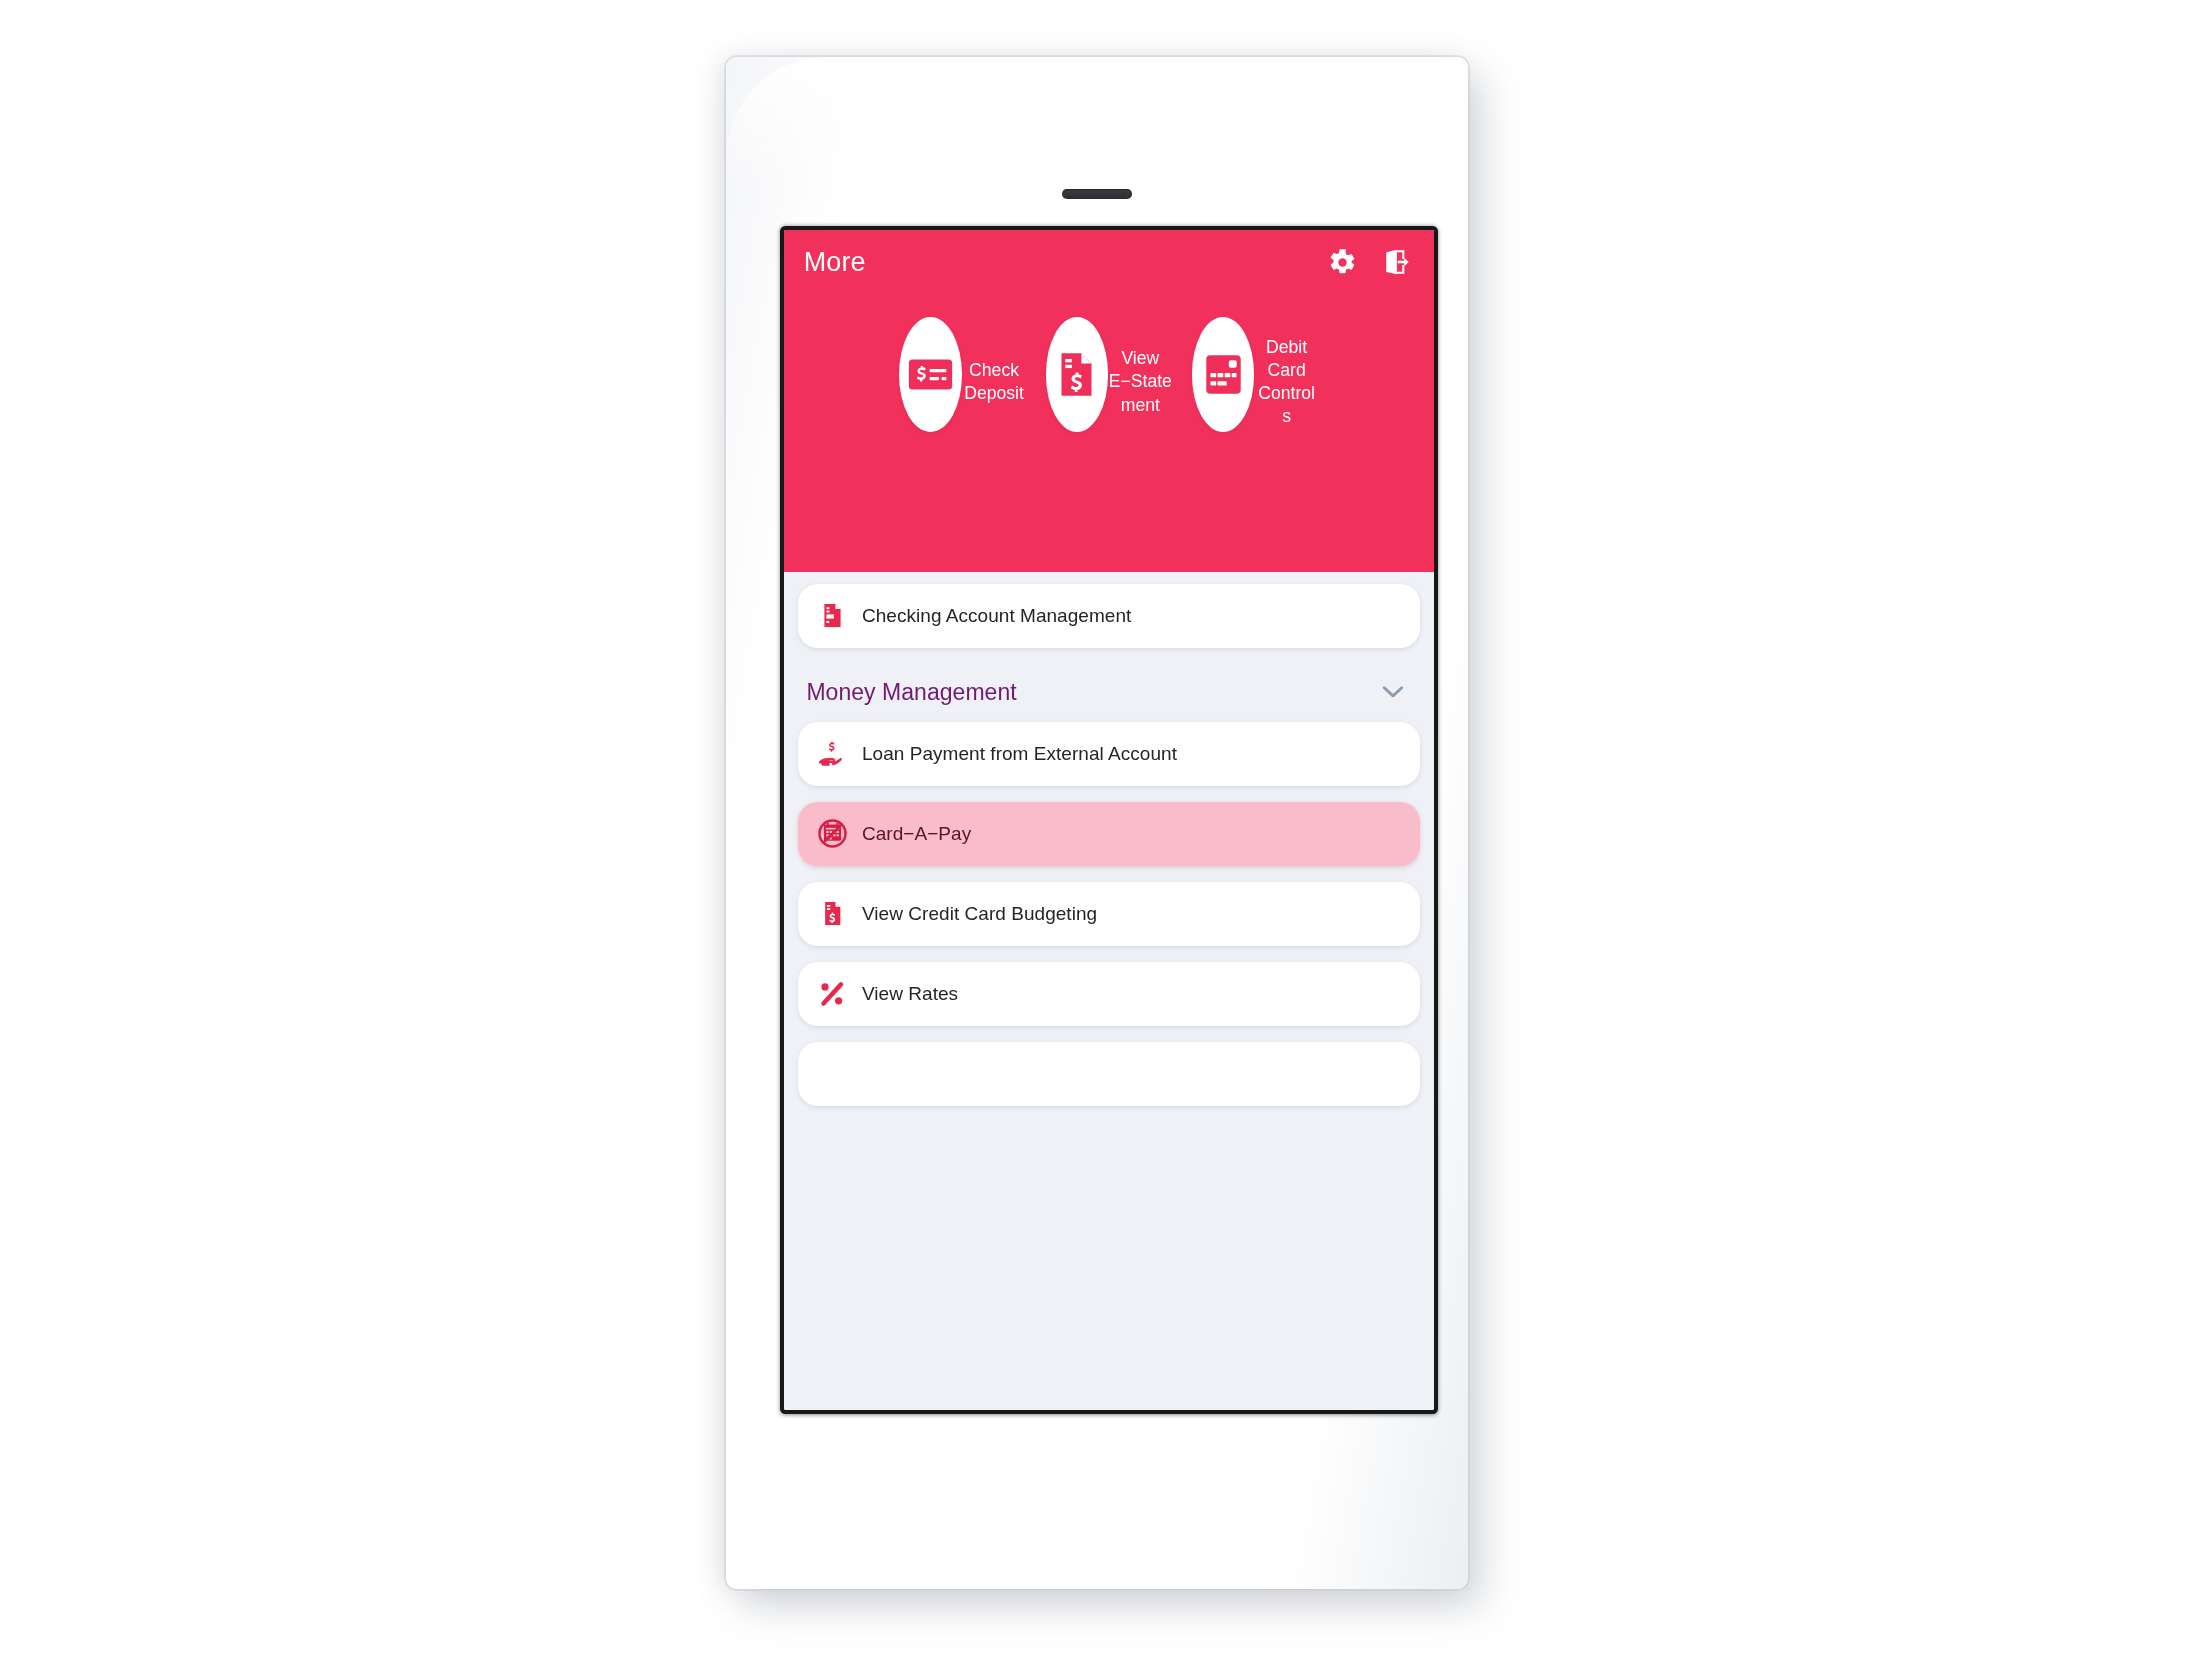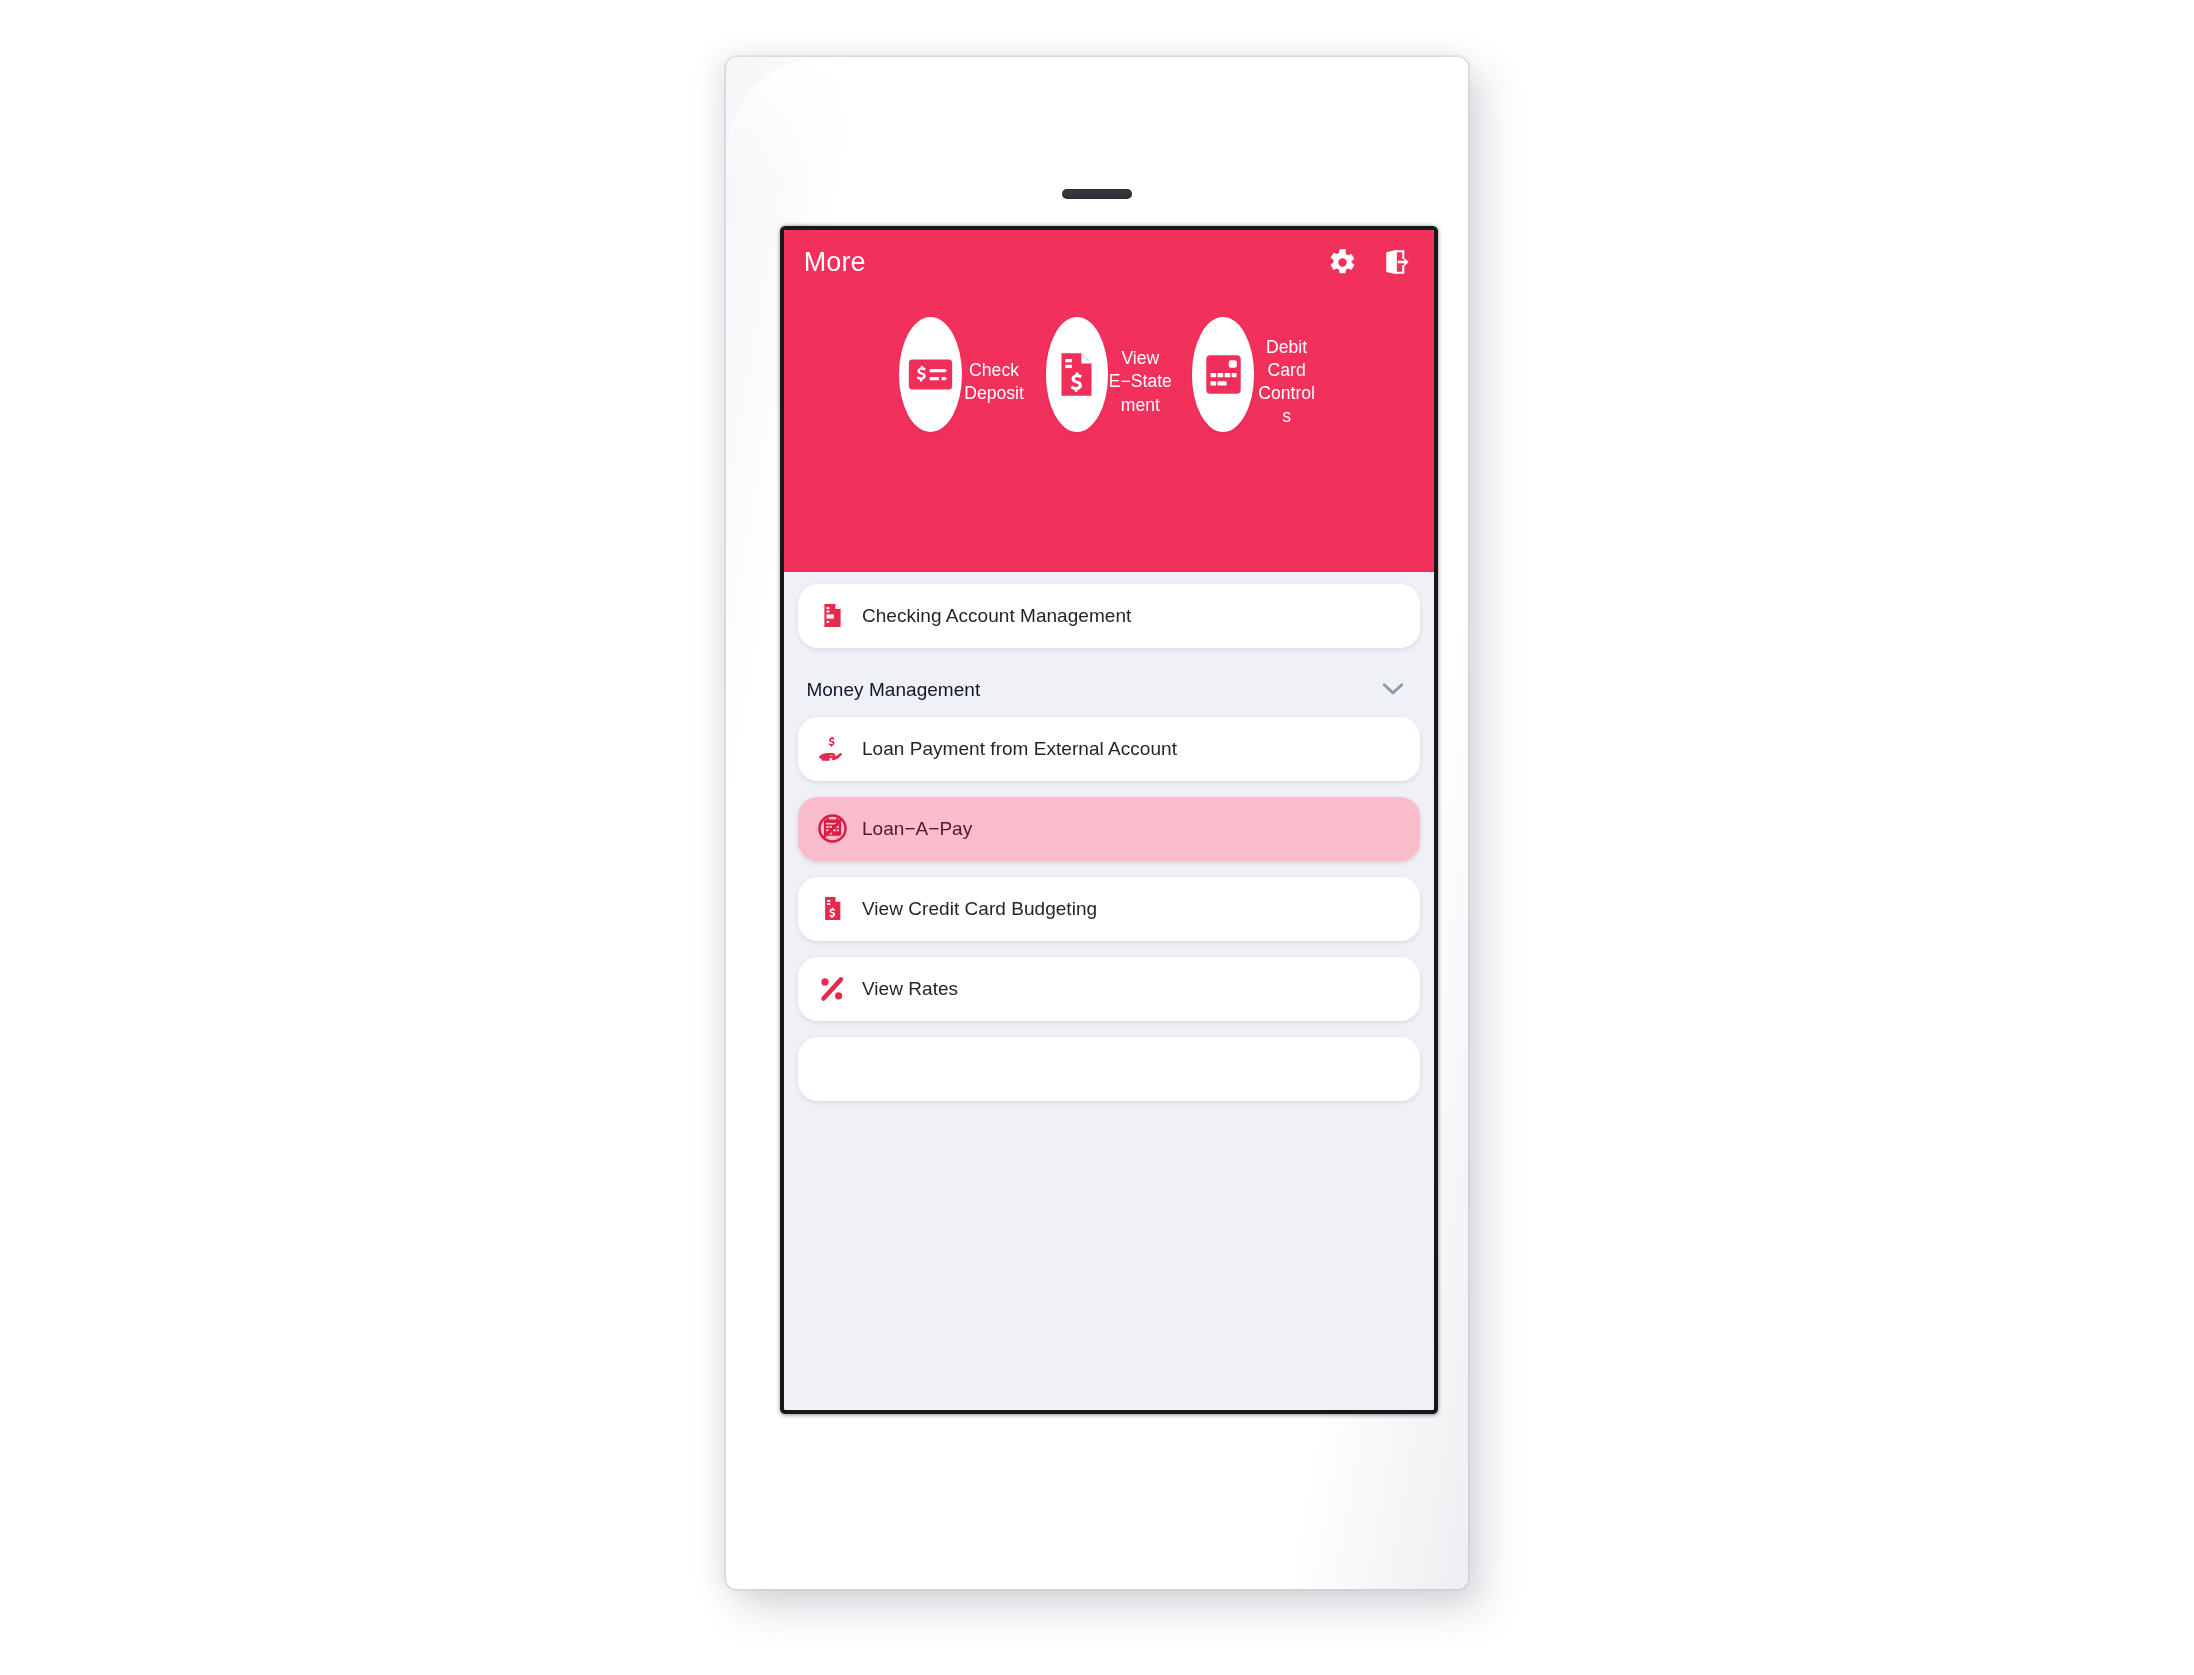--- a/index.html
+++ b/index.html
@@ -173,22 +173,22 @@
   }
   .list-card.highlighted .list-label { color: #5c1327; }
 
   .section-header {
     display: flex;
     align-items: center;
     justify-content: space-between;
     padding: 15px 11.4px 16px 8px;
   }
   .section-title {
-    font-size: 19px;
-    color: #0f172a;
+    font-size: 23px;
+    color: #701a75;
     font-weight: 400;
     letter-spacing: 0.04px;
   }
   .section-chevron { display: block; padding-right: 4.4px; }
 
   .list-card.partial {
     height: 64px;
     margin-bottom: 0;
   }
 </style>
@@ -333,21 +333,21 @@
                 <rect x="15.2" y="12.6" width="1.7" height="1.6"></rect>
                 <rect x="7.1" y="15.2" width="1.9" height="1.4"></rect>
                 <rect x="9.8" y="15.2" width="1.9" height="1.4"></rect>
               </g>
               <rect x="7.6" y="3.2" width="1.5" height="3.1" rx="0.6" fill="#d91c45"></rect>
               <rect x="15" y="3.2" width="1.5" height="3.1" rx="0.6" fill="#d91c45"></rect>
               <circle cx="12" cy="12" r="10.1" fill="none" stroke="#d91c45" stroke-width="1.9"></circle>
               <path d="M5 19 19 5" stroke="#d91c45" stroke-width="1.9" stroke-linecap="round"></path>
             </svg>
           </span>
-          <span class="list-label">Loan−A−Pay</span>
+          <span class="list-label">Card−A−Pay</span>
         </div>
 
 
         <div class="list-card">
           <span class="list-icon">
             <svg width="29" height="29" viewBox="0 0 24 24">
               <path d="M5.9 2.4h8.6l4 4v15.2H5.9z" fill="#e8294e"></path>
               <path d="M14.5 2.4 18.5 6.4h-4z" fill="#ffffff"></path>
               <rect x="7.4" y="5" width="2.8" height="1.5" fill="#ffffff"></rect>
               <rect x="7.4" y="7.6" width="2.8" height="1.5" fill="#ffffff"></rect>

